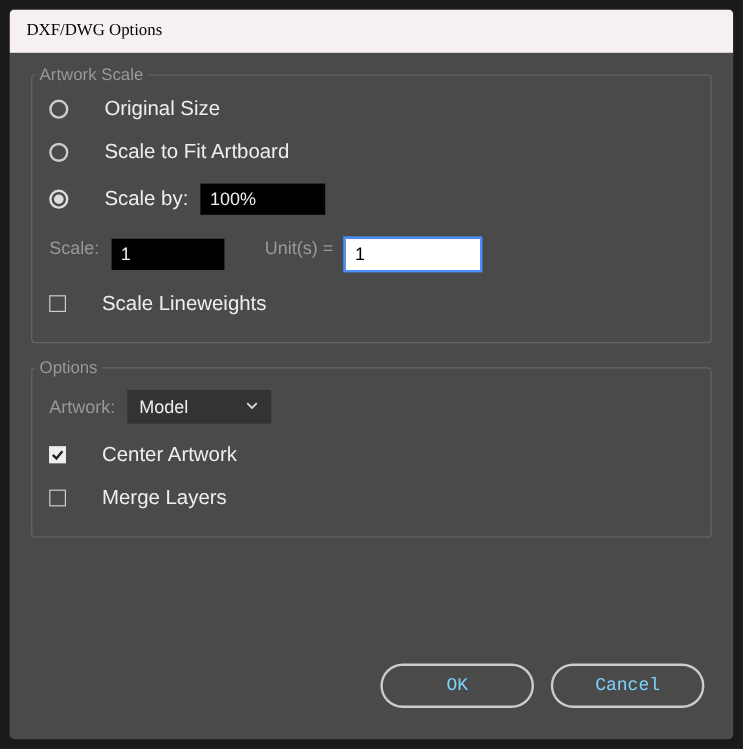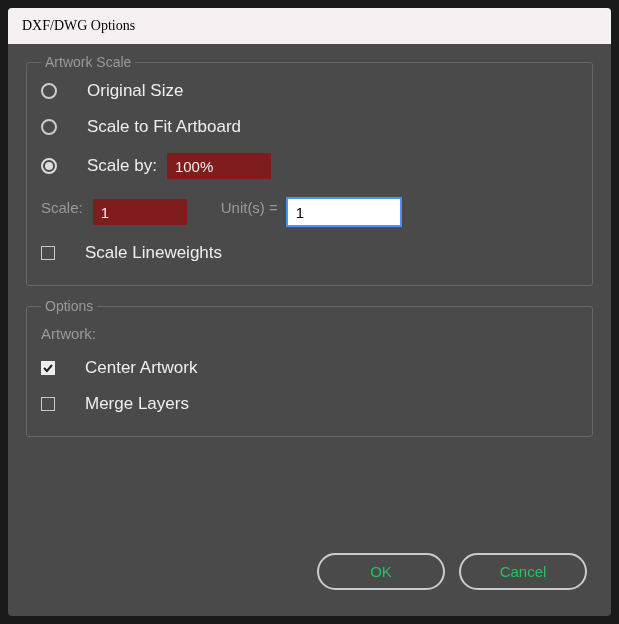--- a/index.html
+++ b/index.html
@@ -39,21 +39,21 @@
       padding: 18px 14px 22px 14px;
       position: relative;
     }
     .fieldset-legend {
       color: #999;
       font-size: 14px;
       background: #4a4a4a;
       padding: 0 4px;
       position: absolute;
       top: -9px;
-      left: 14px;
+      left: 2px;
     }
     .row {
       display: flex;
       align-items: center;
       gap: 10px;
       margin-bottom: 16px;
     }
     .row:last-child { margin-bottom: 0; }
     .radio {
       width: 16px;
@@ -93,21 +93,21 @@
     .label {
       color: #eee;
       font-size: 17px;
       margin-left: 20px;
     }
     .label-muted {
       color: #999;
       font-size: 15px;
     }
     .text-input {
-      background: #7f1d1d;
+      background: #000000;
       border: none;
       color: #eee;
       padding: 4px 8px;
       font-size: 15px;
       height: 26px;
     }
     .text-input.focused {
       background: #fff;
       color: #000;
       outline: 2px solid #4a90ff;
@@ -139,27 +139,28 @@
     .chevron svg { width: 12px; height: 12px; }
     .button-row {
       display: flex;
       justify-content: flex-end;
       gap: 14px;
       padding: 0 6px 8px 0;
     }
     .btn {
       border: 2px solid #ccc;
       background: transparent;
-      color: #22c55e;
+      color: #7dd3fc;
       font-size: 15px;
       padding: 8px 0;
       width: 128px;
       border-radius: 20px;
       text-align: center;
       cursor: pointer;
+      font-family: Liberation Mono, monospace;
     }
     .scale-row2 {
       display: flex;
       align-items: flex-start;
       gap: 10px;
       margin-bottom: 18px;
       margin-top: 20px;
     }
     .gap-fill { width: 14px; }
   </style>
@@ -204,20 +205,28 @@
         <span class="checkbox"></span>
         <span class="label">Scale Lineweights</span>
       </div>
     </div>
 
     <div class="fieldset">
       <span class="fieldset-legend">Options</span>
 
       <div class="row">
         <span class="label-muted">Artwork:</span>
+        <div class="select" style="width:120px;">
+          <span>Model</span>
+          <span class="chevron">
+            <svg viewBox="0 0 12 12">
+                <path d="M2 4 L6 8 L10 4" stroke="#ddd" stroke-width="1.5" fill="none"></path>
+              </svg>
+          </span>
+        </div>
       </div>
 
       <div class="row">
         <span class="checkbox checked">
           <svg viewBox="0 0 12 12">
               <path d="M2 6 L5 9 L10 3" stroke="#222" stroke-width="2" fill="none"></path>
             </svg>
         </span>
         <span class="label">Center Artwork</span>
       </div>

